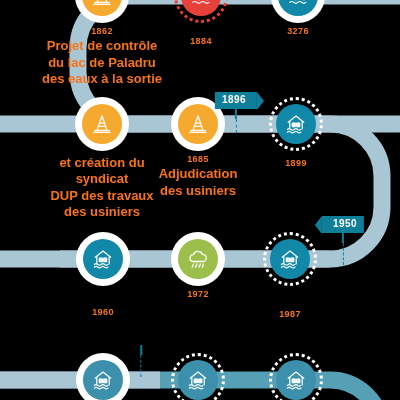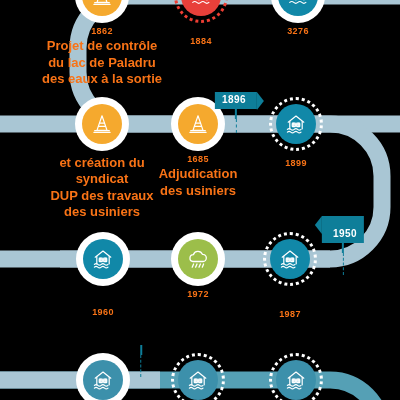--- a/index.html
+++ b/index.html
@@ -17,21 +17,21 @@
   .disc svg{display:block;}
 
   .caption{position:absolute;transform:translateX(-50%);text-align:center;width:140px;
            color:#f97316;line-height:1.25;}
   .cap-year{font-size:9px;font-weight:bold;letter-spacing:.4px;white-space:nowrap;}
   .cap-desc{font-size:13px;font-weight:bold;margin-top:1px;}
 
   .marker{position:absolute;transform:translate(-50%,0);}
   .marker .flag{position:relative;background:#0e7e99;color:#fff;font-size:10px;
        font-weight:bold;padding:2px 11px 2px 7px;letter-spacing:.5px;line-height:1.25;}
-  .marker.left .flag{padding:12px 7px 2px 11px;}
+  .marker.left .flag{padding:2px 7px 2px 11px;}
   .marker .flag:after{content:"";position:absolute;right:-7px;top:0;width:0;height:0;
        border-top:9px solid transparent;border-bottom:9px solid transparent;
        border-left:7px solid #0e7e99;}
   .marker.left .flag:after{right:auto;left:-7px;border-left:none;
        border-right:7px solid #0e7e99;}
   .marker .pole{width:1.5px;background:#0e7e99;margin:0 auto;}
   .marker .dash{width:0;border-left:1.5px dashed #0e7e99;margin:0 auto;}
 </style>
 </head>
 <body>

